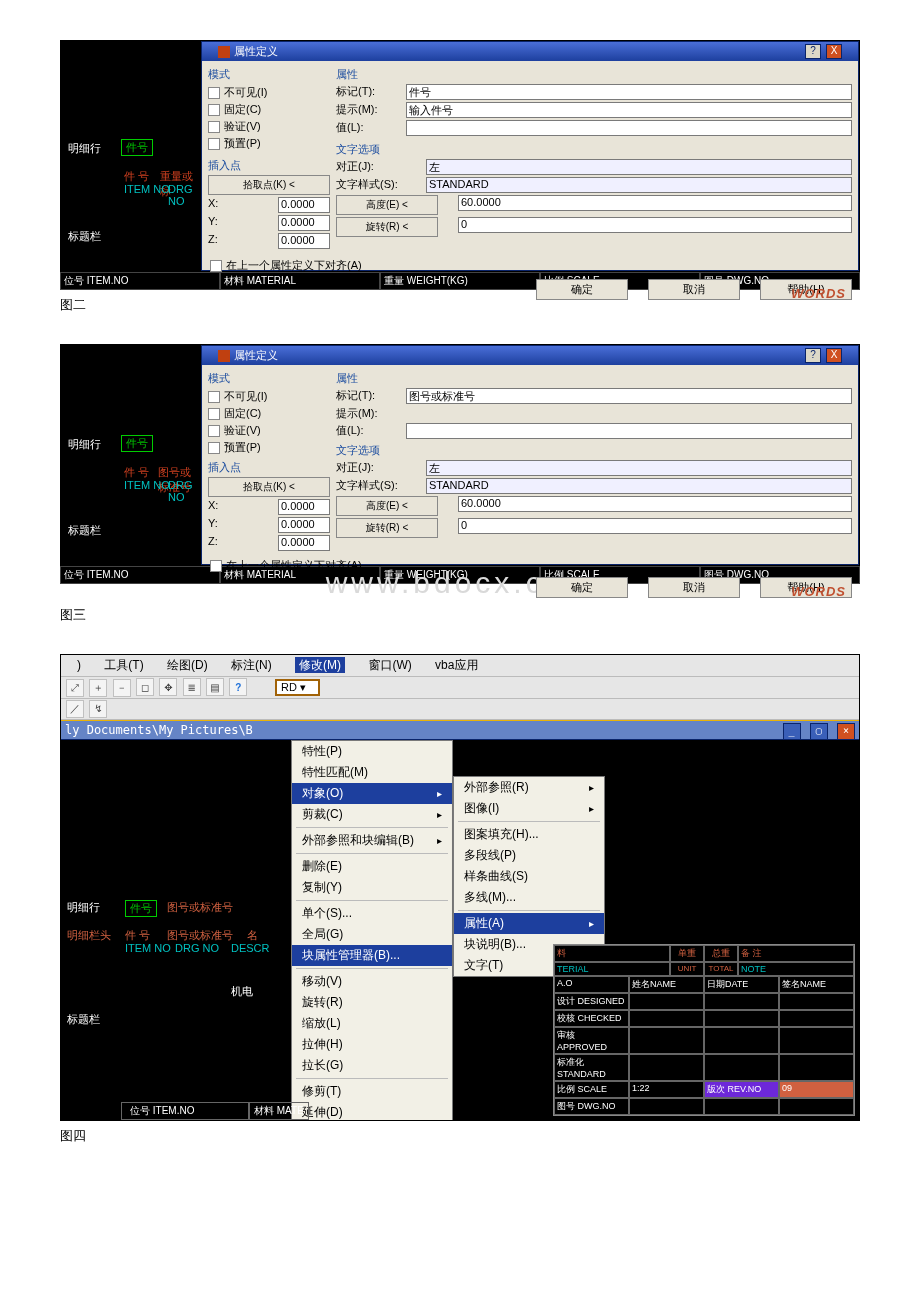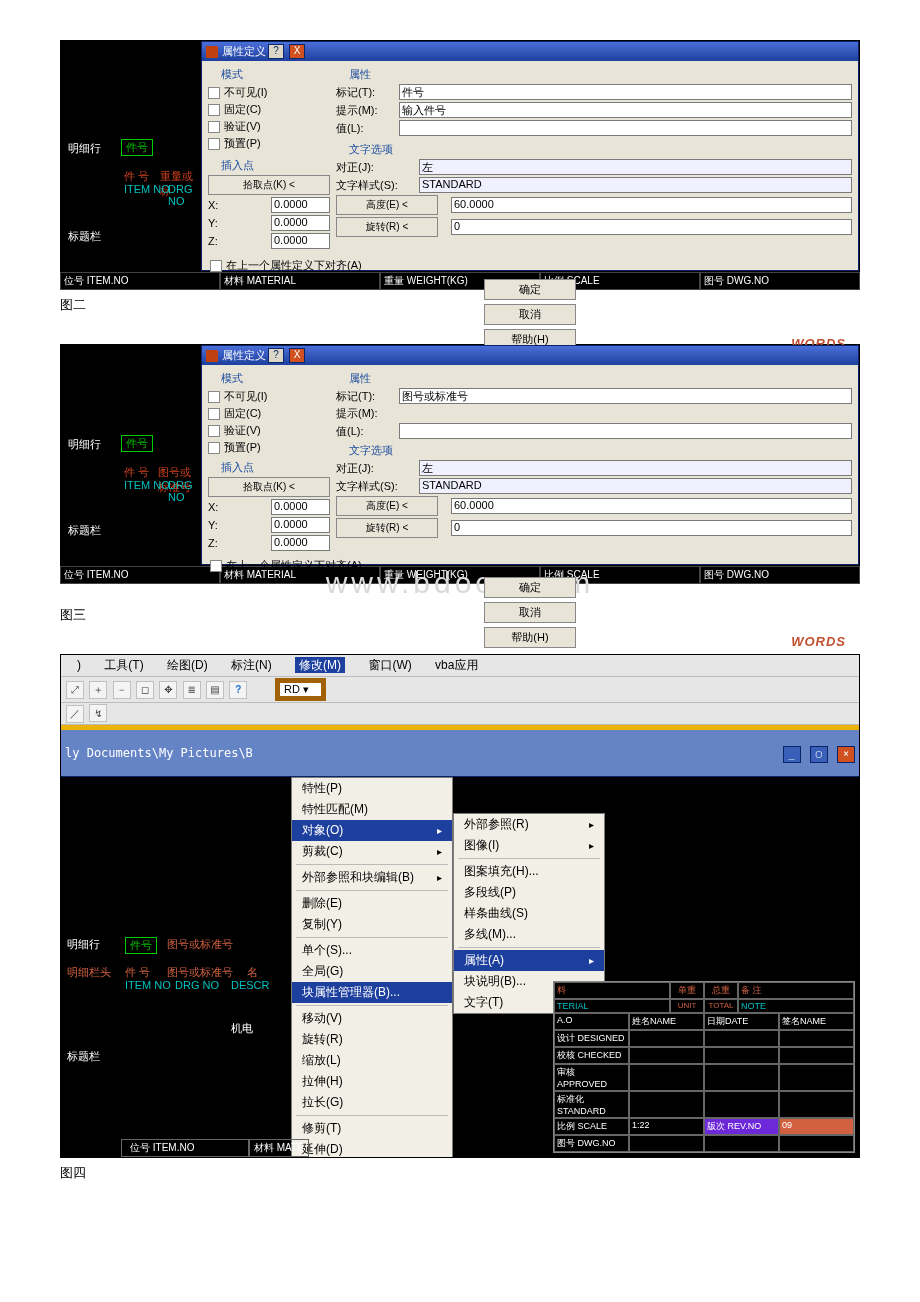--- a/index.html
+++ b/index.html
@@ -39,69 +39,68 @@
     flex: 1;
     background: #e8e4d8;
     border: 1px solid #0a246a;
     position: relative;
   }
   .titlebar {
     background: linear-gradient(#4a6fd8,#1d3f9e);
     color: #fff;
     display: flex;
     align-items: center;
-    justify-content: flex-start;
-    padding: 2px 4px;
+    justify-content: space-between;
+    padding: 2px 16px;
     font-size: 11px;
   }
   .title-btns span {
     display: inline-block;
     width: 14px; height: 13px;
     background: #dcd8c8;
     border: 1px solid #0a246a;
     text-align: center;
     line-height: 12px;
     font-size: 10px;
     color: #0a246a;
     margin-left: 2px;
   }
   .title-btns .close-x { background:#d05020; color:#fff; }
   .dlg-body {
     display: flex;
     padding: 4px 6px;
     gap: 6px;
   }
   .dlg-col { flex: 1; }
-  .group-title { color:#184a9e; font-size:11px; margin:2px 13px; }
+  .group-title { color:#184a9e; font-size:11px; margin:2px 0; }
   .chk { display:block; font-size:11px; padding:1px 0; }
   .chk::before {
     content:""; display:inline-block;
     width:10px; height:10px; border:1px solid #888;
     background:#fff; margin-right:4px; vertical-align:middle;
   }
-  .row { display:flex; align-items:center; gap:13px; margin:2px 0; }
+  .row { display:flex; gap:20px; margin:2px 0; }
   .row label { min-width:50px; font-size:11px; }
   .row .inp {
     flex:1; height:16px; border:1px solid #7a7a7a;
     background:#fff; font-size:11px; padding:0 2px;
     box-sizing:border-box;
   }
   .btn94 {
     display:inline-block; min-width:70px;
     border:1px solid #888; background:#e8e4d8;
     padding:2px 10px; font-size:11px; text-align:center;
   }
   .footbar {
     padding:3px 6px;
     display:flex;
-    align-items:center;
-    gap:4px;
+    align-items:flex-start;
+    gap:20px;
     justify-content:flex-end;
     position:relative;
-    flex-direction:column;
   }
   .wm {
     position:absolute; right:12px; bottom:2px;
     font-style:italic; color:#c05030; font-weight:bold;
     font-size:13px; letter-spacing:1px; pointer-events:none;
   }
   .bottom-cells {
     display:flex; background:#000; margin-top:0;
     font-size:10px;
   }
@@ -123,23 +122,23 @@
   .toolbar-row {
     background:#e6e6e6; padding:1px 4px;
     border-bottom:1px solid #bbb;
   }
   .tbicon {
     display:inline-flex; align-items:center; justify-content:center;
     width:16px; height:16px; border:1px solid #c0c0c0; margin:0 1px;
     font-size:10px; color:#444; background:#f4f4f4;
   }
   .pathbar {
-    background:#6584c6; color:#fff; padding:16px 4px;
+    background:#6584c6; color:#fff; padding:2px 4px;
     font-size:12px; font-family:monospace;
-    border-top:5px solid #eab308; border-bottom:1px solid #0a246a;
+    border-top:1px solid #eab308; border-bottom:1px solid #0a246a;
   }
   .cad-canvas {
     position:relative; height:380px; background:#000; overflow:hidden;
   }
   .cad-leftlbl {
     position:absolute; color:#fff; font-size:11px;
   }
   .dropdown {
     position:absolute; background:#f2f0e6;
     border:1px solid #7a7a7a;
@@ -387,21 +386,21 @@
     <div class="toolbar-row">
       <span class="tbicon">⤢</span>
       <span class="tbicon">＋</span>
       <span class="tbicon">－</span>
       <span class="tbicon">◻</span>
       <span class="tbicon">✥</span>
       <span class="tbicon">≣</span>
       <span class="tbicon">▤</span>
       <span class="tbicon" style="color:#1d6fd8;font-weight:bold">?</span>
       <span style="display:inline-block;width:20px"></span>
-      <span style="display:inline-block;border:5px solid #a16207;background:#fff;padding:0 12px 0 4px;font-size:11px"><span>RD</span> ▾</span>
+      <span style="display:inline-block;border:2px solid #a16207;background:#fff;padding:0 12px 0 4px;font-size:11px"><span>RD</span> ▾</span>
     </div>
     <div class="toolbar-row">
       <span class="tbicon">／</span>
       <span class="tbicon">↯</span>
     </div>
     <div class="pathbar">
       <span>ly Documents\My Pictures\B</span>
       <span class="winbtns" style="position:static;float:right">
         <span>_</span>
         <span>▢</span>

